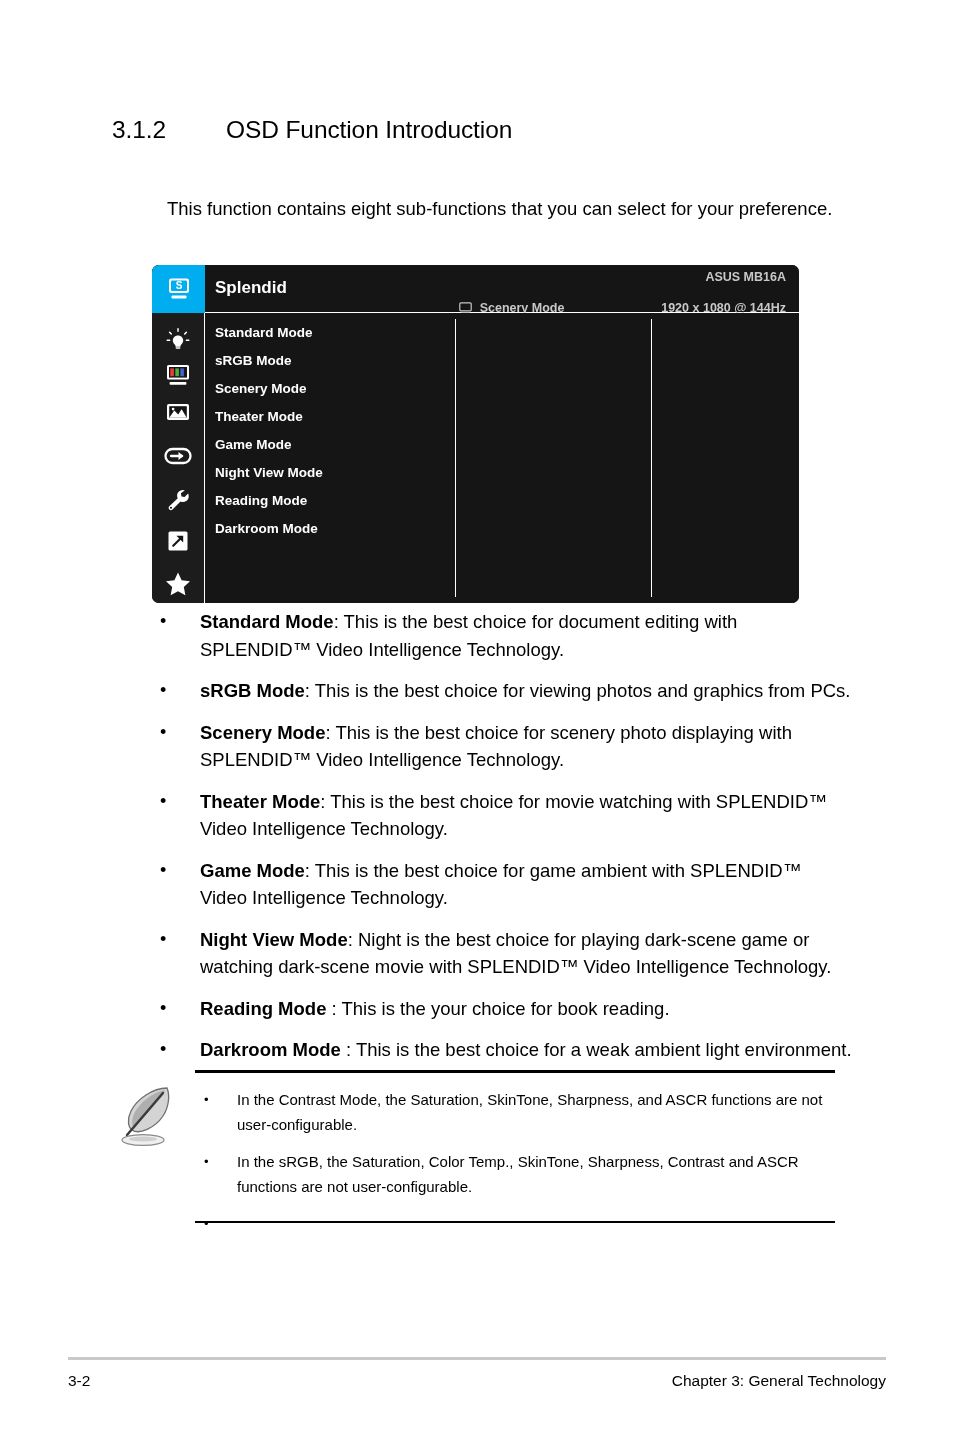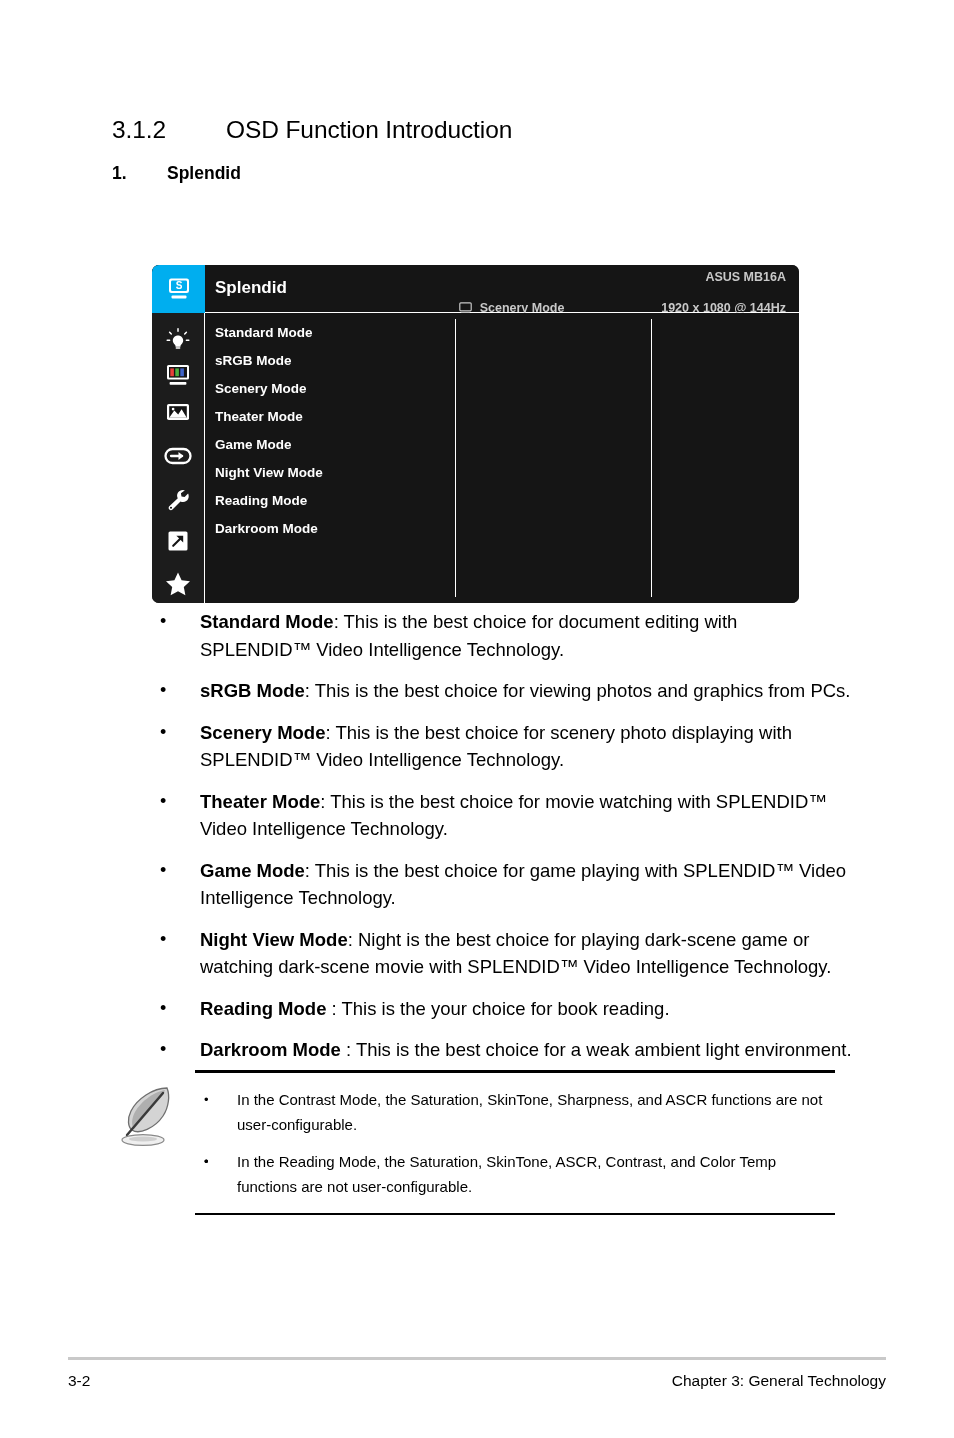--- a/index.html
+++ b/index.html
@@ -267,23 +267,21 @@
 </style>
 </head>
 <body>
 
 <div class="page">
 
   <div class="section-heading">
     <span class="num">3.1.2</span><span>OSD Function Introduction</span>
   </div>
 
-  <div class="item-row">
-    <span class="idx">1.</span><span>Splendid</span>
-  </div>
+  <div class="item-body">This function contains eight sub-functions that you can select for your preference.</div>
 
   <div class="osd">
 
     <div class="osd-header">
       <div class="osd-logo">
         <svg width="26" height="24" viewBox="0 0 26 24" aria-hidden="true">
           <rect x="3" y="1.5" width="20" height="14.5" rx="2.2" fill="#ffffff"></rect>
           <rect x="5" y="3.5" width="16" height="10.5" rx="1.2" fill="#00aeef"></rect>
           <text x="13" y="12.3" font-family="'Liberation Sans', sans-serif" font-size="10" font-weight="bold" fill="#ffffff" text-anchor="middle">S</text>
           <rect x="5.5" y="18.5" width="15" height="3" rx="1" fill="#ffffff"></rect>
@@ -399,21 +397,21 @@
     <div class="bullet">
       <span class="dot">•</span>
       <b>Scenery Mode</b><span>: This is the best choice for scenery photo displaying with SPLENDID™ Video Intelligence Technology.</span>
     </div>
     <div class="bullet">
       <span class="dot">•</span>
       <b>Theater Mode</b><span>: This is the best choice for movie watching with SPLENDID™ Video Intelligence Technology.</span>
     </div>
     <div class="bullet">
       <span class="dot">•</span>
-      <b>Game Mode</b><span>: This is the best choice for game playing with SPLENDID™ Video Intelligence Technology.</span>
+      <b>Game Mode</b><span>: This is the best choice for game ambient with SPLENDID™ Video Intelligence Technology.</span>
     </div>
     <div class="bullet">
       <span class="dot">•</span>
       <b>Night View Mode</b><span>: Night is the best choice for playing dark-scene game or watching dark-scene movie with SPLENDID™ Video Intelligence Technology.</span>
     </div>
     <div class="bullet">
       <span class="dot">•</span>
       <b>Reading Mode</b><span> : This is the your choice for book reading.</span>
     </div>
     <div class="bullet">
@@ -433,24 +431,24 @@
       </svg>
     </div>
     <div class="note-rule"></div>
     <div class="note-inner">
       <div class="note-line">
         <span class="ndot">•</span>
         <span>In the Contrast Mode, the Saturation, SkinTone, Sharpness, and ASCR functions are not user-configurable.</span>
       </div>
       <div class="note-line">
         <span class="ndot">•</span>
+        <span>In the sRGB, the Saturation, Color Temp., SkinTone, Sharpness, Contrast and ASCR functions are not user-configurable.</span>
       </div>
       <div class="note-line">
         <span class="ndot">•</span>
-        <span>In the Reading Mode, the Saturation, SkinTone, ASCR, Contrast, and Color Temp functions are not user-configurable.</span>
       </div>
     </div>
     <div class="note-rule"></div>
   </div>
 
   <div class="footer-rule"></div>
   <div class="footer-left">3-2</div>
   <div class="footer-right">Chapter 3: General Technology</div>
 
 </div>

